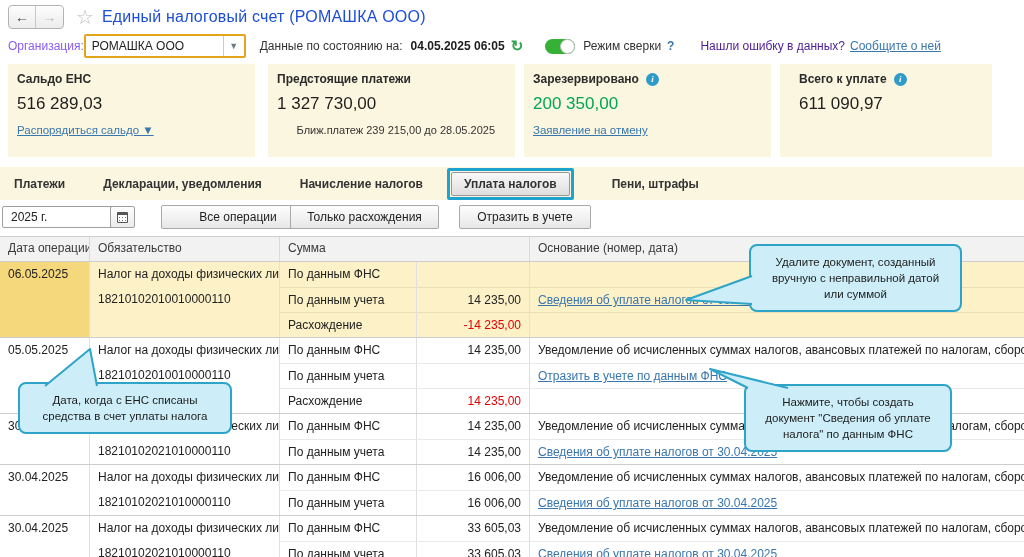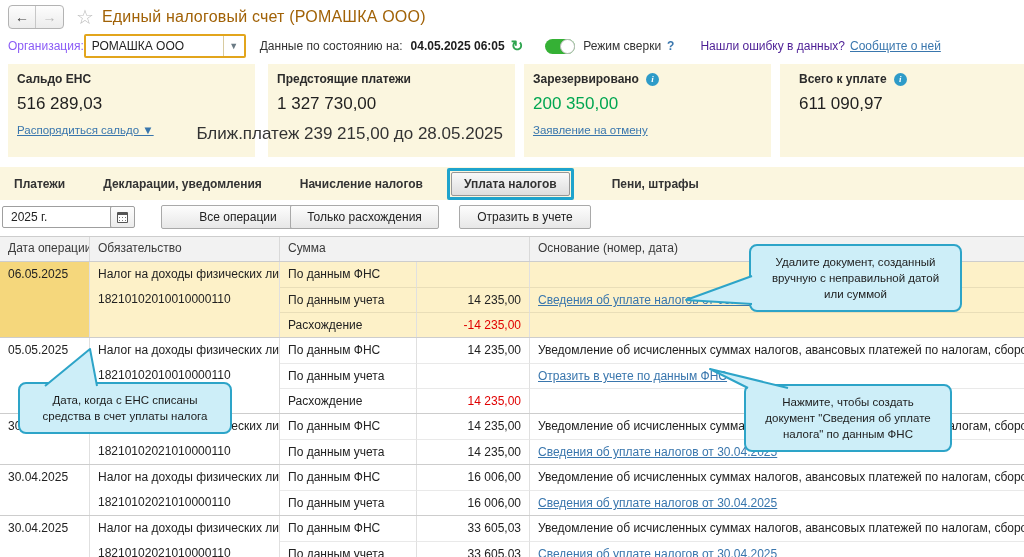--- a/index.html
+++ b/index.html
@@ -8,21 +8,21 @@
     background:#ffffff;font-family:"Liberation Sans", sans-serif;color:#222;
     -webkit-font-smoothing:antialiased;
   }
   
   .tophdr{position:absolute;left:8px;top:4px;height:26px;display:flex;align-items:center;}
   .navgrp{display:flex;border:1px solid #b3b3b3;border-radius:4px;overflow:hidden;background:linear-gradient(#fdfdfd,#ececec);}
   .navbtn{width:27px;height:22px;display:flex;align-items:center;justify-content:center;font-size:14px;background:transparent;border:none;cursor:pointer;}
   .navbtn.back{color:#3d3d3d;border-right:1px solid #c7c7c7;}
   .navbtn.fwd{color:#b8b8b8;}
   .star{color:#bdbdbd;font-size:20px;margin:0 8px 0 12px;line-height:20px;}
-  .ptitle{font-size:16px;color:#a16207;letter-spacing:.2px;}
+  .ptitle{font-size:16px;color:#1d4ed8;letter-spacing:.2px;}
   
   .filterrow{position:absolute;left:8px;top:33px;height:26px;width:1010px;display:flex;align-items:center;font-size:12px;}
   .orglabel{color:#8b5cf6;margin-right:0;}
   .orgbox{display:flex;align-items:center;border:2px solid #e2a51c;border-radius:2px;background:#fff;height:20px;width:158px;}
   .orgval{flex:1;padding-left:6px;font-size:12px;color:#222;white-space:nowrap;overflow:hidden;}
   .orgdrop{width:20px;height:100%;border-left:1px solid #d8cba0;display:flex;align-items:center;justify-content:center;color:#6b7b85;font-size:9px;cursor:pointer;}
   .asof{margin-left:14px;color:#333;}
   .asofval{margin-left:8px;font-weight:bold;color:#1d1d1d;}
   .refresh{margin-left:6px;color:#2ea44f;font-size:15px;font-weight:bold;cursor:pointer;line-height:14px;}
   .toggle{margin-left:22px;width:30px;height:15px;border-radius:8px;background:#35b135;position:relative;cursor:pointer;flex:none;}
@@ -30,27 +30,27 @@
   .modelbl{margin-left:8px;color:#333;}
   .qmark{margin-left:6px;color:#3976ad;font-weight:bold;cursor:pointer;}
   .errprompt{margin-left:26px;color:#4c1d95;}
   a.link{color:#3976ad;text-decoration:underline;cursor:pointer;}
   .errlink{margin-left:5px;}
   
   .card{position:absolute;top:64px;height:93px;background:#fbf6df;box-sizing:border-box;padding:8px 8px 0 9px;}
   .card1{left:8px;width:247px;}
   .card2{left:268px;width:247px;}
   .card3{left:524px;width:247px;}
-  .card4{left:780px;width:244px;padding-left:19px;}
+  .card4{left:780px;width:212px;padding-left:19px;}
   .cardtitle{font-size:12px;font-weight:bold;color:#2b2b2b;display:flex;align-items:center;}
   .infoicon{display:inline-flex;align-items:center;justify-content:center;width:13px;height:13px;border-radius:50%;background:#2e9bc8;color:#fff;font-size:9px;font-weight:bold;font-family:"Liberation Serif",serif;font-style:italic;margin-left:7px;cursor:pointer;}
   .cardvalue{font-size:17px;color:#1f1f1f;margin-top:8px;}
   .cardvalue.green{color:#00a651;}
   .cardlink{position:absolute;left:9px;top:60px;font-size:11.5px;}
-  .cardnote{position:absolute;right:12px;top:60px;font-size:17px;color:#333;white-space:nowrap;}
+  .cardnote{position:absolute;right:20px;top:60px;font-size:11px;color:#333;white-space:nowrap;}
   
   .tabstrip{position:absolute;left:0;top:167px;width:1024px;height:33px;background:#fbf6df;display:flex;align-items:center;}
   .tab{font-size:12px;font-weight:bold;color:#333;margin-left:38px;cursor:pointer;white-space:nowrap;}
   .tab:first-child{margin-left:14px;}
   .selring{margin-left:24px;border:3px solid #1ea3cc;border-radius:2px;padding:1px;background:#fbf6df;}
   .tabbtn{font-size:12px;font-weight:bold;color:#333;background:linear-gradient(#f9f9f9,#dedede);border:1px solid #979797;border-radius:2px;padding:4px 12px;cursor:pointer;white-space:nowrap;}
   
   .toolbar{position:absolute;left:0;top:203px;width:1024px;height:30px;background:#fff;}
   .periodinput{position:absolute;left:2px;top:3px;width:100px;height:20px;border:1px solid #9f9f9f;border-radius:2px;font-size:12px;padding:0 8px;font-family:"Liberation Sans",sans-serif;color:#222;}
   .calbtn{position:absolute;left:110px;top:3px;width:25px;height:22px;border:1px solid #9f9f9f;border-radius:2px;background:linear-gradient(#fdfdfd,#ececec);display:flex;align-items:center;justify-content:center;cursor:pointer;}

